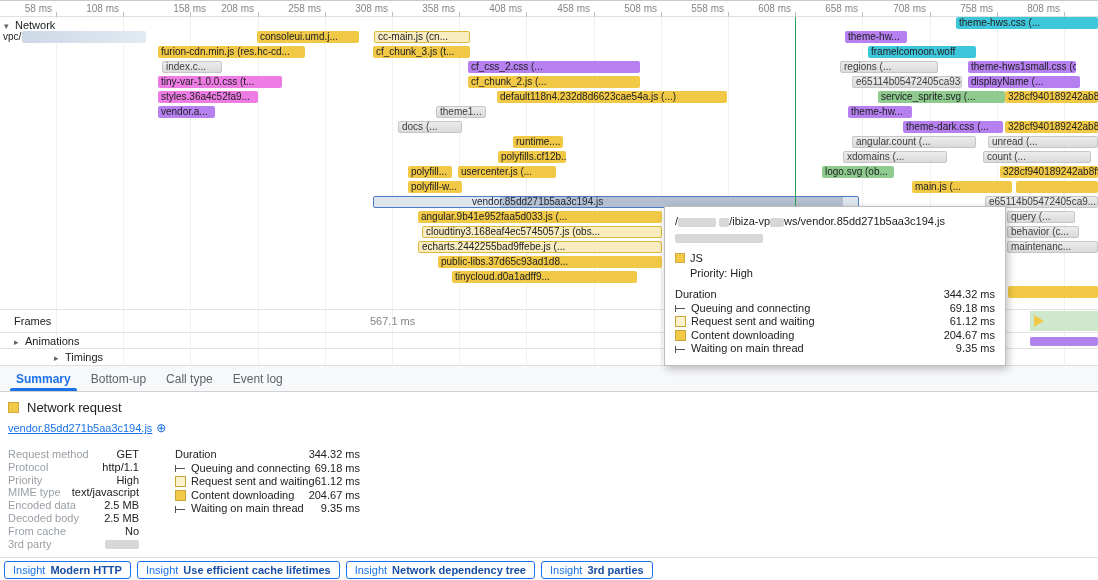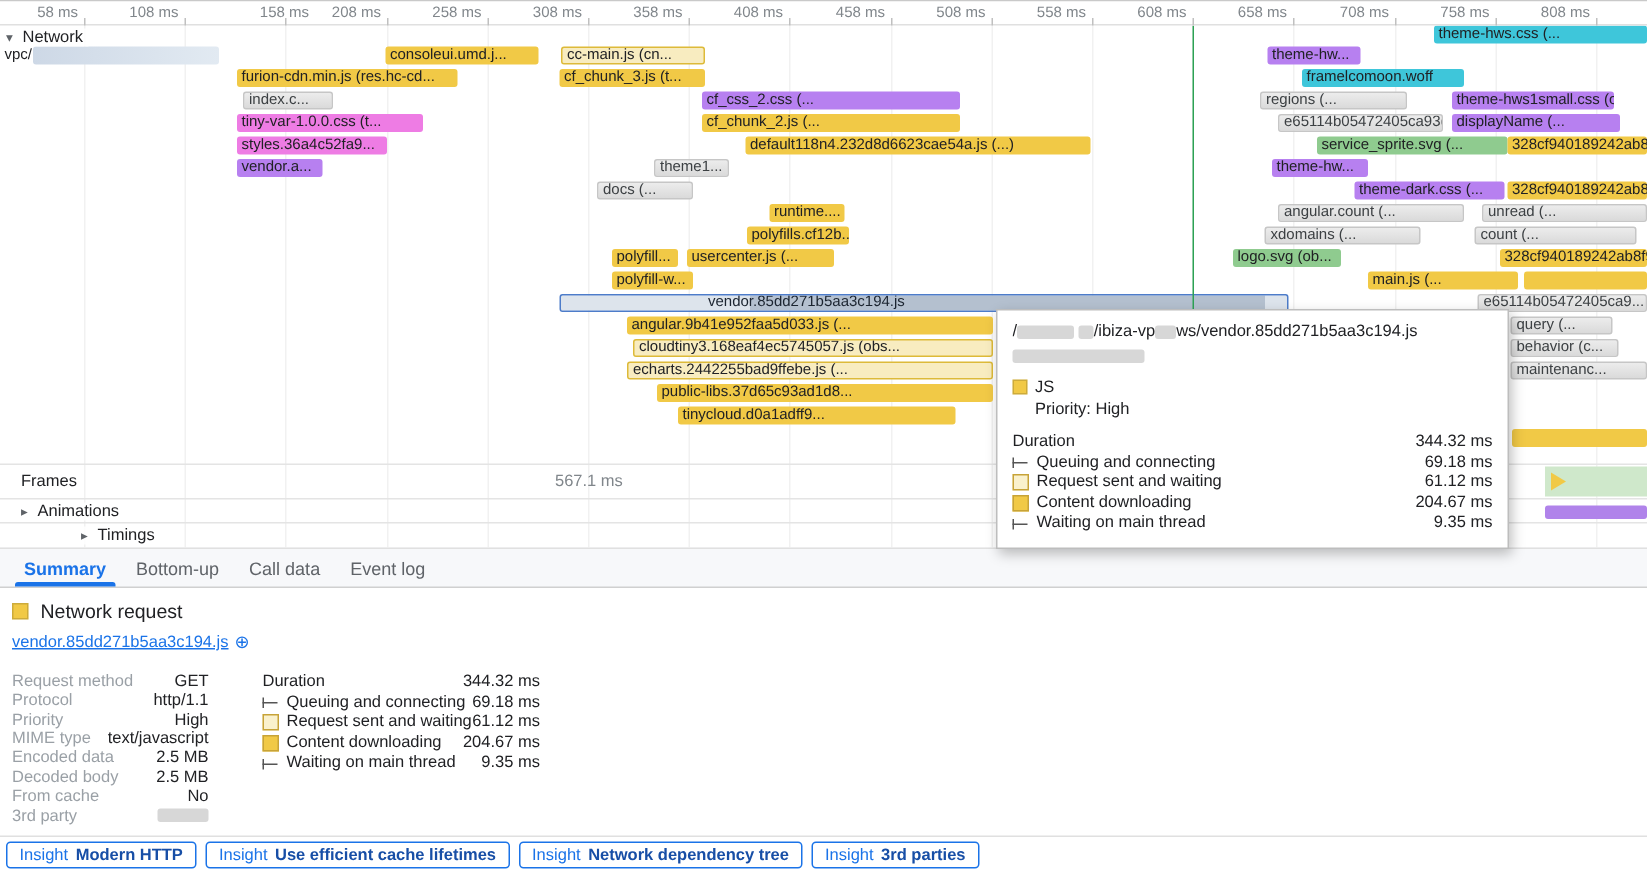--- a/index.html
+++ b/index.html
@@ -269,21 +269,21 @@
             <span>Waiting on main thread</span>
           </span>
           <span class="t-val">9.35 ms</span>
         </div>
       </div>
   </div>
 
   <div class="tabbar">
       <div class="tab selected">Summary</div>
       <div class="tab">Bottom-up</div>
-      <div class="tab">Call data</div>
+      <div class="tab">Call type</div>
       <div class="tab">Event log</div>
     </div>
 
   <div class="summary">
     <div class="sum-header">
       <span class="sq" style="width:11px;height:11px;"></span>
       <span>Network request</span>
     </div>
     <div class="sum-link-row">
       <span class="sum-link">vendor.85dd271b5aa3c194.js</span>

